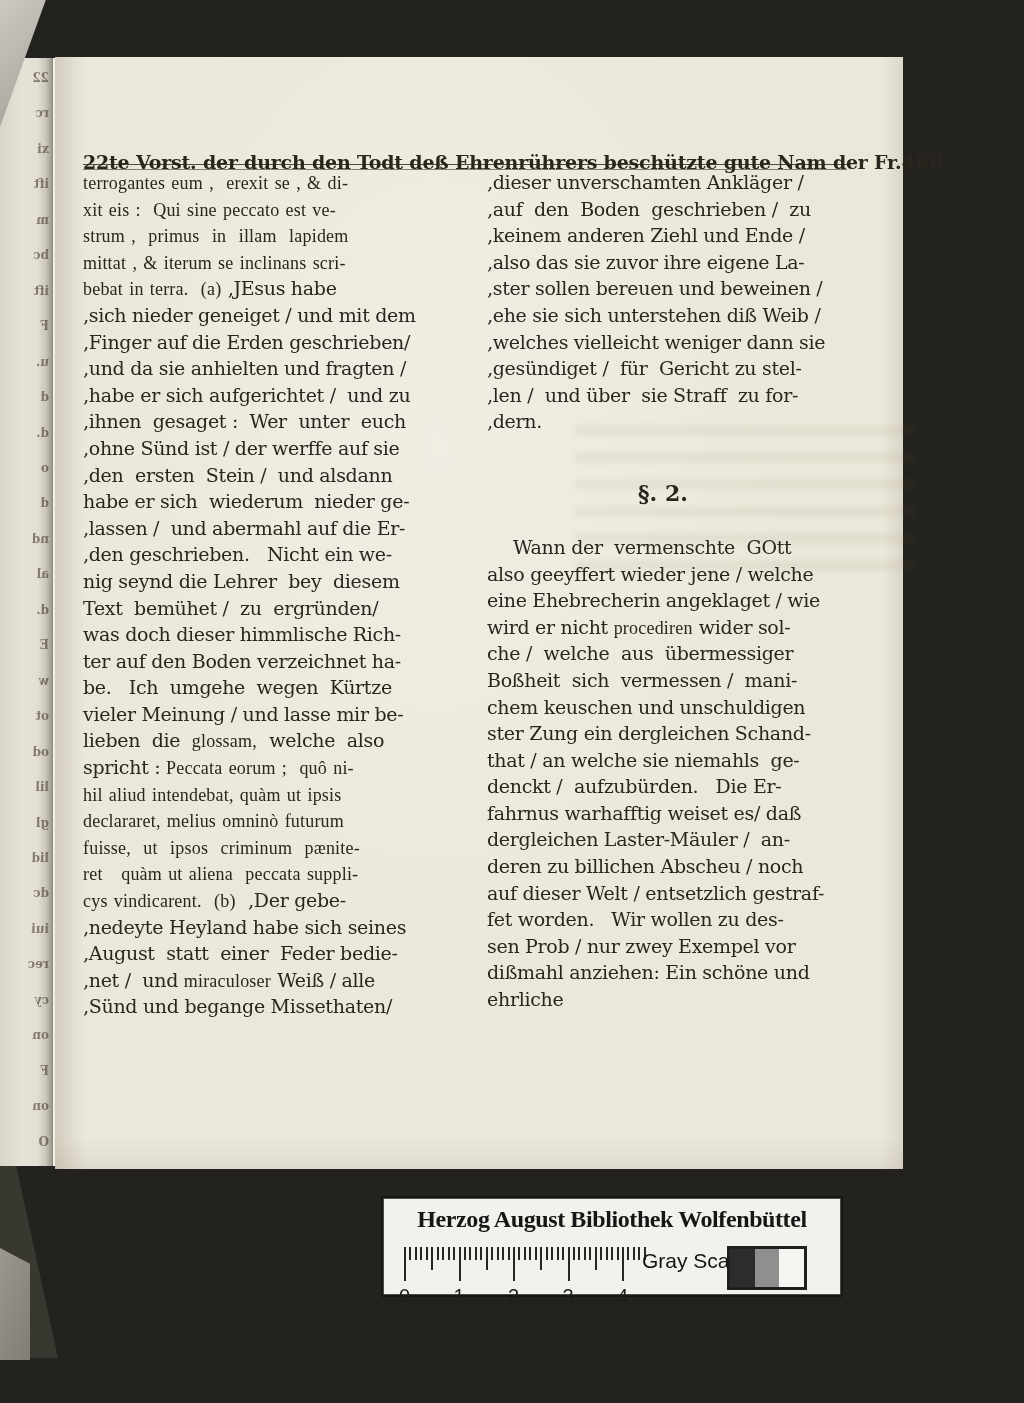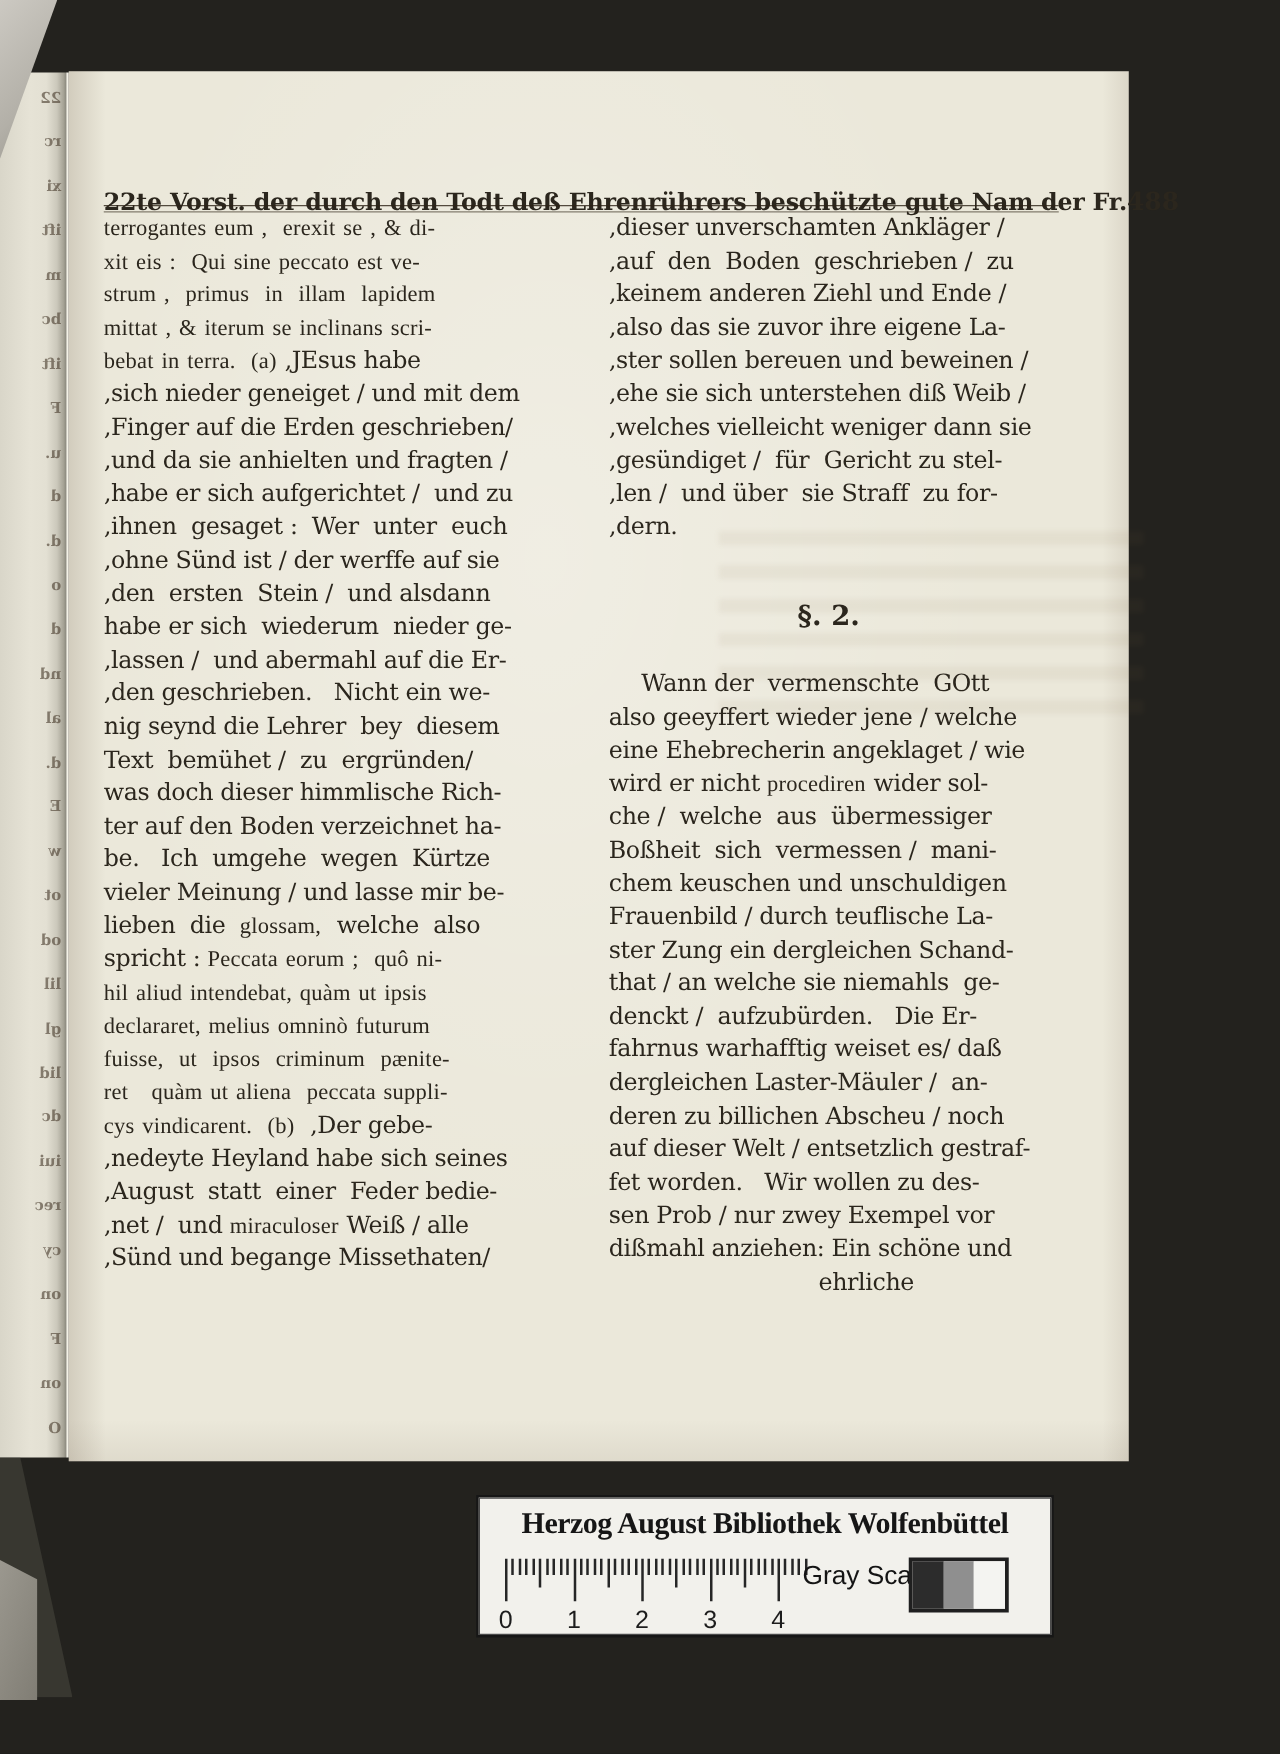--- a/index.html
+++ b/index.html
@@ -41,30 +41,30 @@
       justify-content:space-between;align-items:baseline;}
   .pg-header .title{font-weight:bold;font-size:19px;letter-spacing:-.2px;white-space:nowrap;margin-top:16px;}
   .pg-header .num{font-weight:bold;font-size:20px;}
   .pg-rule{position:absolute;left:28px;top:107px;width:764px;height:4px;
       border-top:1px solid rgba(45,35,22,.8);border-bottom:1px solid rgba(45,35,22,.55);}
 
   .col{position:absolute;top:112px;}
   .col-left{left:28px;width:392px;}
   .col-right{left:432px;width:412px;}
   .line{white-space:pre;line-height:26.6px;height:26.6px;font-size:19px;overflow:visible;}
-  .line.right{text-align:center;}
+  .line.right{text-align:left;}
   .line.indent{padding-left:26px;}
   .de{font-weight:normal;font-family:"DejaVu Serif",serif;letter-spacing:-.3px;}
   .la{font-weight:normal;font-family:"Liberation Serif",serif;font-size:18px;
       letter-spacing:.2px;word-spacing:1.5px;}
   .sect-head{text-align:center;font-weight:bold;font-size:22px;line-height:28px;
       margin:44px 60px 27px 0;}
 
   
-  .card{position:absolute;left:383px;top:1198px;width:458px;height:110px;background:#f2f1ec;
+  .card{position:absolute;left:383px;top:1198px;width:458px;height:97px;background:#f2f1ec;
       border:1px solid #4a4a4a;box-sizing:border-box;box-shadow:0 0 0 2px #161616;}
   .card-title{margin-top:7px;text-align:center;font-family:"Liberation Serif",serif;
       font-weight:bold;font-size:24px;letter-spacing:-.4px;color:#161616;}
   .ruler{position:absolute;left:20px;top:48px;width:255px;height:58px;}
   .tick{position:absolute;top:0;width:2px;background:#262626;}
   .tick.tall{height:34px;}.tick.mid{height:23px;}.tick.short{height:13px;}
   .ruler-num{position:absolute;top:38px;font-family:"Liberation Sans",sans-serif;
       font-size:20px;color:#1d1d1d;}
   .gs-label{position:absolute;left:258px;top:50px;font-family:"Liberation Sans",sans-serif;
       font-size:21px;color:#141414;}
@@ -186,21 +186,20 @@
         </div>
       <div class="sect-head">§. 2.</div>
       <div id="col-right-bottom">
           <div class="line indent"><span class="de">Wann der  vermenschte  GOtt</span></div>
           <div class="line"><span class="de">also geeyffert wieder jene / welche</span></div>
           <div class="line"><span class="de">eine Ehebrecherin angeklaget / wie</span></div>
           <div class="line"><span class="de">wird er nicht </span><span class="la">procediren </span><span class="de">wider sol-</span></div>
           <div class="line"><span class="de">che /  welche  aus  übermessiger</span></div>
           <div class="line"><span class="de">Boßheit  sich  vermessen /  mani-</span></div>
           <div class="line"><span class="de">chem keuschen und unschuldigen</span></div>
-          <div class="line"><span class="de">Frauenbild / durch teuflische La-</span></div>
           <div class="line"><span class="de">ster Zung ein dergleichen Schand-</span></div>
           <div class="line"><span class="de">that / an welche sie niemahls  ge-</span></div>
           <div class="line"><span class="de">denckt /  aufzubürden.   Die Er-</span></div>
           <div class="line"><span class="de">fahrnus warhafftig weiset es/ daß</span></div>
           <div class="line"><span class="de">dergleichen Laster-Mäuler /  an-</span></div>
           <div class="line"><span class="de">deren zu billichen Abscheu / noch</span></div>
           <div class="line"><span class="de">auf dieser Welt / entsetzlich gestraf-</span></div>
           <div class="line"><span class="de">fet worden.   Wir wollen zu des-</span></div>
           <div class="line"><span class="de">sen Prob / nur zwey Exempel vor</span></div>
           <div class="line"><span class="de">dißmahl anziehen: Ein schöne und</span></div>

